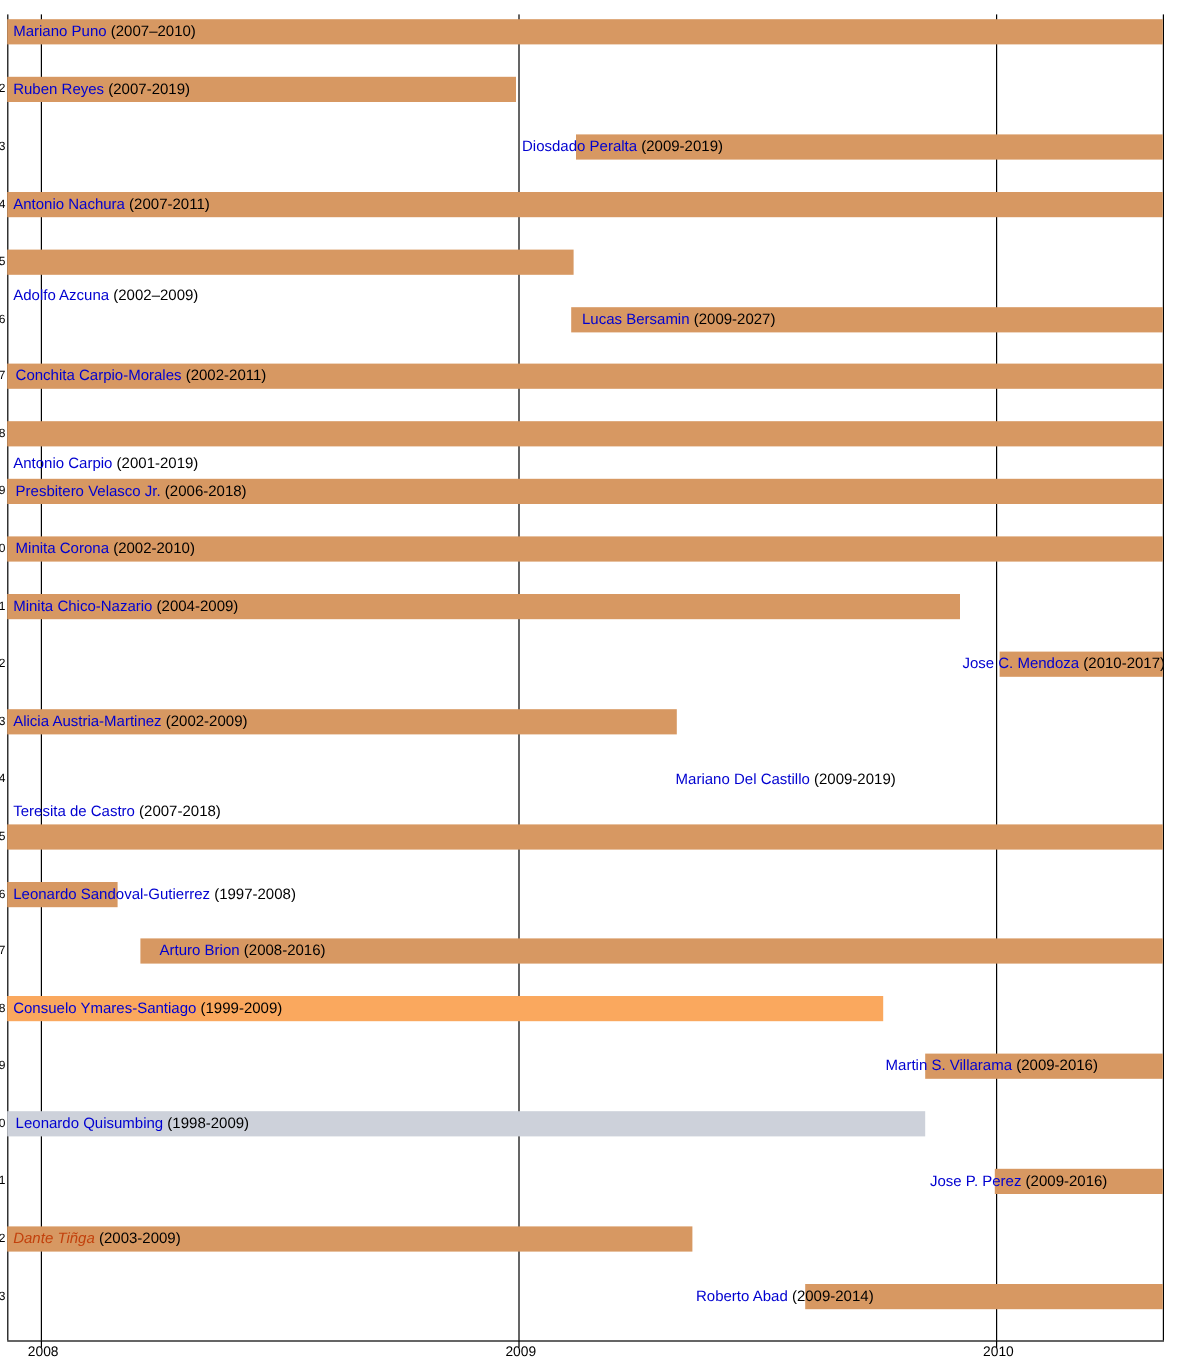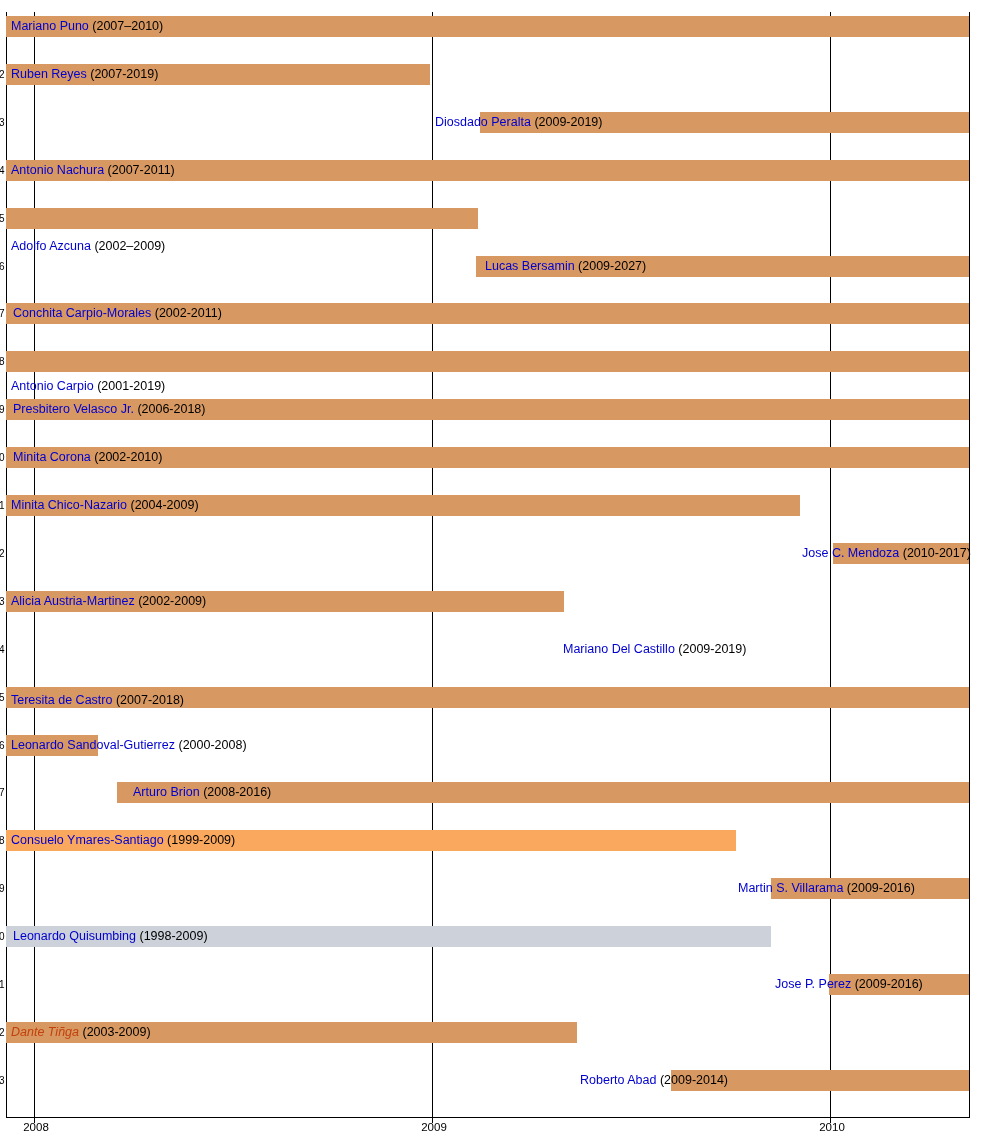--- a/index.html
+++ b/index.html
@@ -84,24 +84,24 @@
       <div class="row-num" style="top: 547.9px; right: 995.5px;">12</div>
       <div class="bar" style="left: 833px; width: 136px; top: 542.9px; background: rgb(215, 152, 98);"></div>
       <div class="row-label" style="left: 802px; top: 542.9px;"><span class="nm" style="color: rgb(0, 0, 208);">Jose C. Mendoza</span><span class="dt"> (2010-2017)</span></div>
       <div class="row-num" style="top: 595.8px; right: 995.5px;">13</div>
       <div class="bar" style="left: 6px; width: 558px; top: 590.8px; background: rgb(215, 152, 98);"></div>
       <div class="row-label" style="left: 11px; top: 590.8px;"><span class="nm" style="color: rgb(0, 0, 208);">Alicia Austria-Martinez</span><span class="dt"> (2002-2009)</span></div>
       <div class="row-num" style="top: 643.7px; right: 995.5px;">14</div>
       <div class="row-label" style="left: 563px; top: 638.7px;"><span class="nm" style="color: rgb(0, 0, 208);">Mariano Del Castillo</span><span class="dt"> (2009-2019)</span></div>
       <div class="row-num" style="top: 691.6px; right: 995.5px;">15</div>
       <div class="bar" style="left: 6px; width: 963px; top: 686.6px; background: rgb(215, 152, 98);"></div>
-      <div class="row-label" style="left: 11px; top: 690px;"><span class="nm" style="color: rgb(0, 0, 208);">Teresita de Castro</span><span class="dt"> (2007-2018)</span></div>
+      <div class="row-label" style="left: 11px; top: 666px;"><span class="nm" style="color: rgb(0, 0, 208);">Teresita de Castro</span><span class="dt"> (2007-2018)</span></div>
       <div class="row-num" style="top: 739.5px; right: 995.5px;">16</div>
       <div class="bar" style="left: 6px; width: 92px; top: 734.5px; background: rgb(215, 152, 98);"></div>
-      <div class="row-label" style="left: 11px; top: 734.5px;"><span class="nm" style="color: rgb(0, 0, 208);">Leonardo Sandoval-Gutierrez</span><span class="dt"> (2000-2008)</span></div>
+      <div class="row-label" style="left: 11px; top: 734.5px;"><span class="nm" style="color: rgb(0, 0, 208);">Leonardo Sandoval-Gutierrez</span><span class="dt"> (1997-2008)</span></div>
       <div class="row-num" style="top: 787.4px; right: 995.5px;">17</div>
       <div class="bar" style="left: 117px; width: 852px; top: 782.4px; background: rgb(215, 152, 98);"></div>
       <div class="row-label" style="left: 101px; top: 782.4px;"><span class="nm" style="color: rgb(0, 0, 208); margin-left: 32px;">Arturo Brion</span><span class="dt"> (2008-2016)</span></div>
       <div class="row-num" style="top: 835.3px; right: 995.5px;">18</div>
       <div class="bar" style="left: 6px; width: 730px; top: 830.3px; background: rgb(250, 168, 94);"></div>
       <div class="row-label" style="left: 11px; top: 830.3px;"><span class="nm" style="color: rgb(0, 0, 208);">Consuelo Ymares-Santiago</span><span class="dt"> (1999-2009)</span></div>
       <div class="row-num" style="top: 883.2px; right: 995.5px;">19</div>
       <div class="bar" style="left: 771px; width: 198px; top: 878.2px; background: rgb(215, 152, 98);"></div>
       <div class="row-label" style="left: 738px; top: 878.2px;"><span class="nm" style="color: rgb(0, 0, 208);">Martin S. Villarama</span><span class="dt"> (2009-2016)</span></div>
       <div class="row-num" style="top: 931.1px; right: 995.5px;">20</div>

